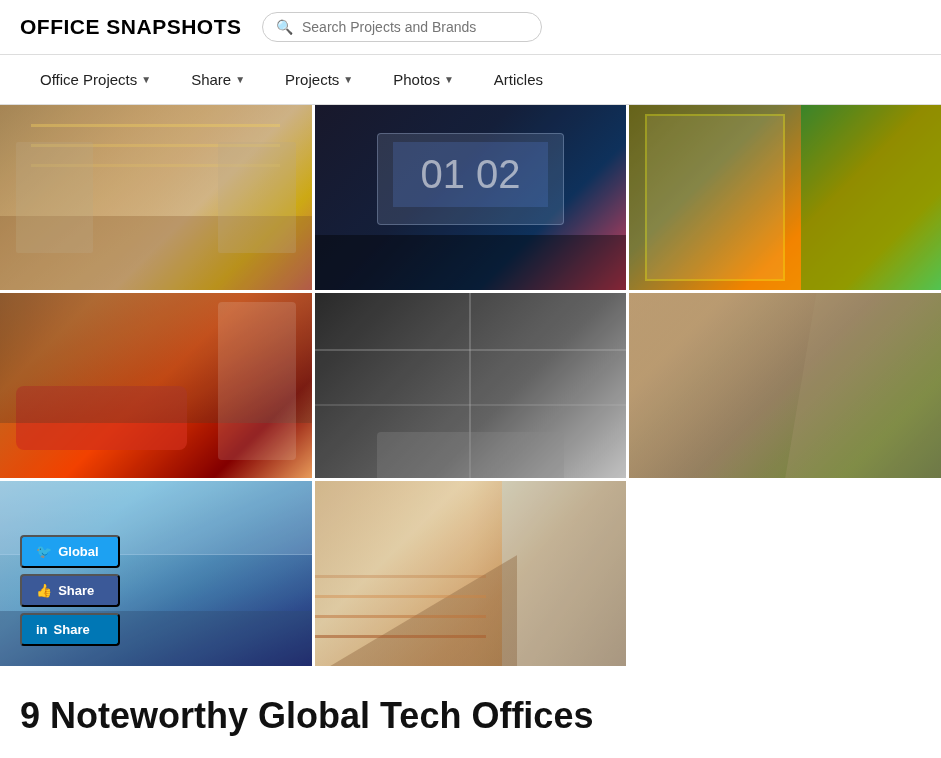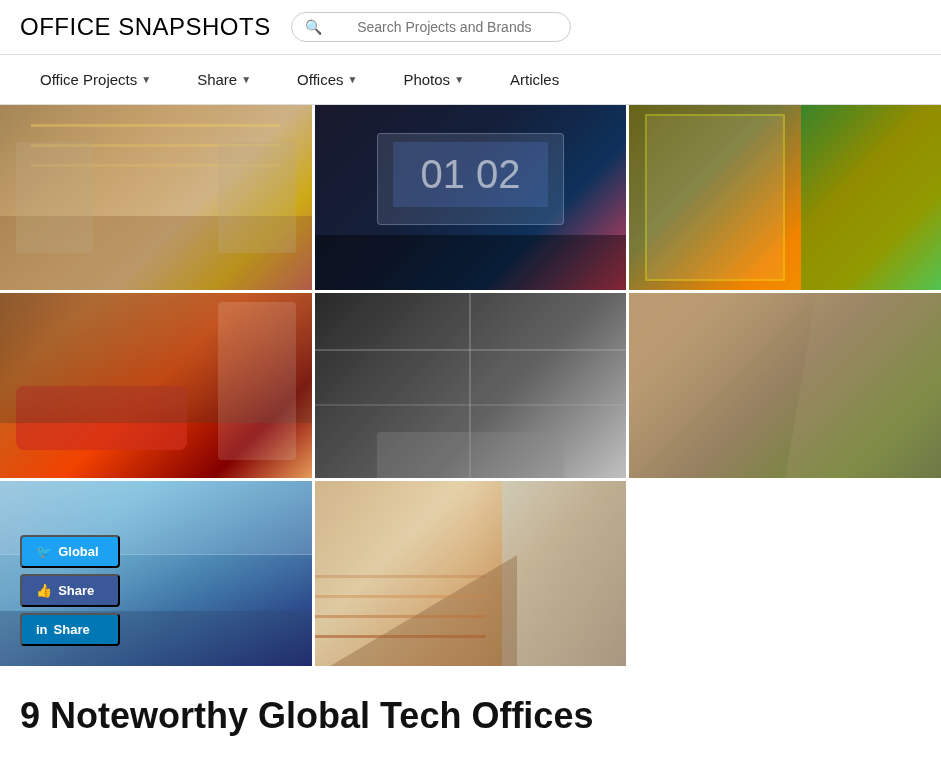--- a/index.html
+++ b/index.html
@@ -7,22 +7,22 @@
 
     
     .header {
       display: flex;
       align-items: center;
       padding: 12px 20px;
       border-bottom: 1px solid #ddd;
       gap: 20px;
     }
     .logo {
-      font-size: 24px;
-      font-weight: 400;
+      font-size: 21px;
+      font-weight: 700;
       letter-spacing: 0.5px;
       color: #000;
       text-transform: uppercase;
       white-space: nowrap;
       text-align: right;
     }
     .search-bar {
       display: flex;
       align-items: center;
       border: 1px solid #ccc;
@@ -35,30 +35,29 @@
       color: #888;
       font-size: 14px;
     }
     .search-input {
       border: none;
       outline: none;
       font-size: 14px;
       color: #ef4444;
       width: 100%;
       background: transparent;
-      margin-left: 26px;
     }
 
     
     .nav {
       display: flex;
       align-items: center;
       padding: 0 20px;
       border-bottom: 1px solid #ddd;
-      gap: 6px;
+      gap: 0;
     }
     .nav-item {
       padding: 16px 20px;
       font-size: 15px;
       color: #222;
       cursor: pointer;
       display: flex;
       align-items: center;
       gap: 4px;
       white-space: nowrap;
@@ -162,21 +161,21 @@
 <nav class="nav">
   <div class="nav-item">
     <span>Office Projects</span>
     <span class="chevron">▼</span>
   </div>
   <div class="nav-item">
     <span>Share</span>
     <span class="chevron">▼</span>
   </div>
   <div class="nav-item">
-    <span>Offices</span>
+    <span>Projects</span>
     <span class="chevron">▼</span>
   </div>
   <div class="nav-item">
     <span>Photos</span>
     <span class="chevron">▼</span>
   </div>
   <div class="nav-item">
     <span>Articles</span>
   </div>
 </nav>

